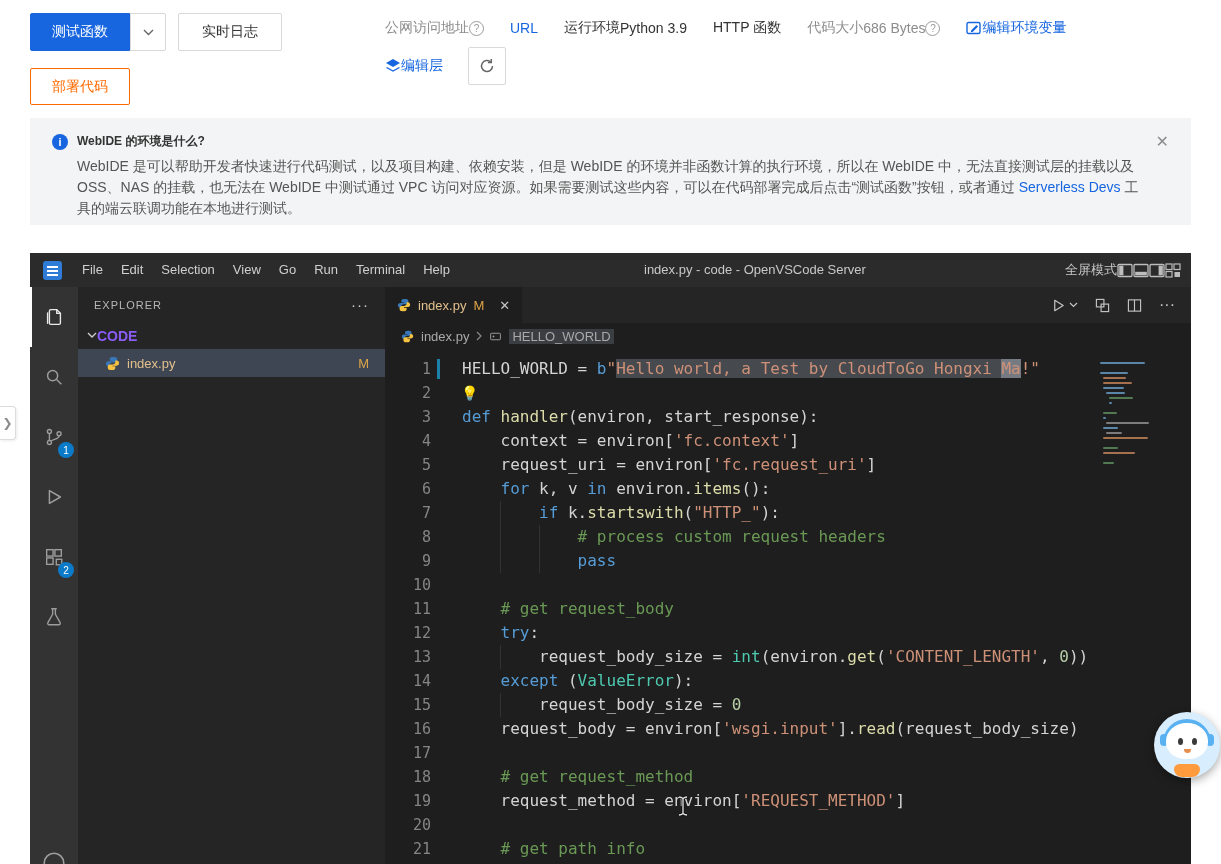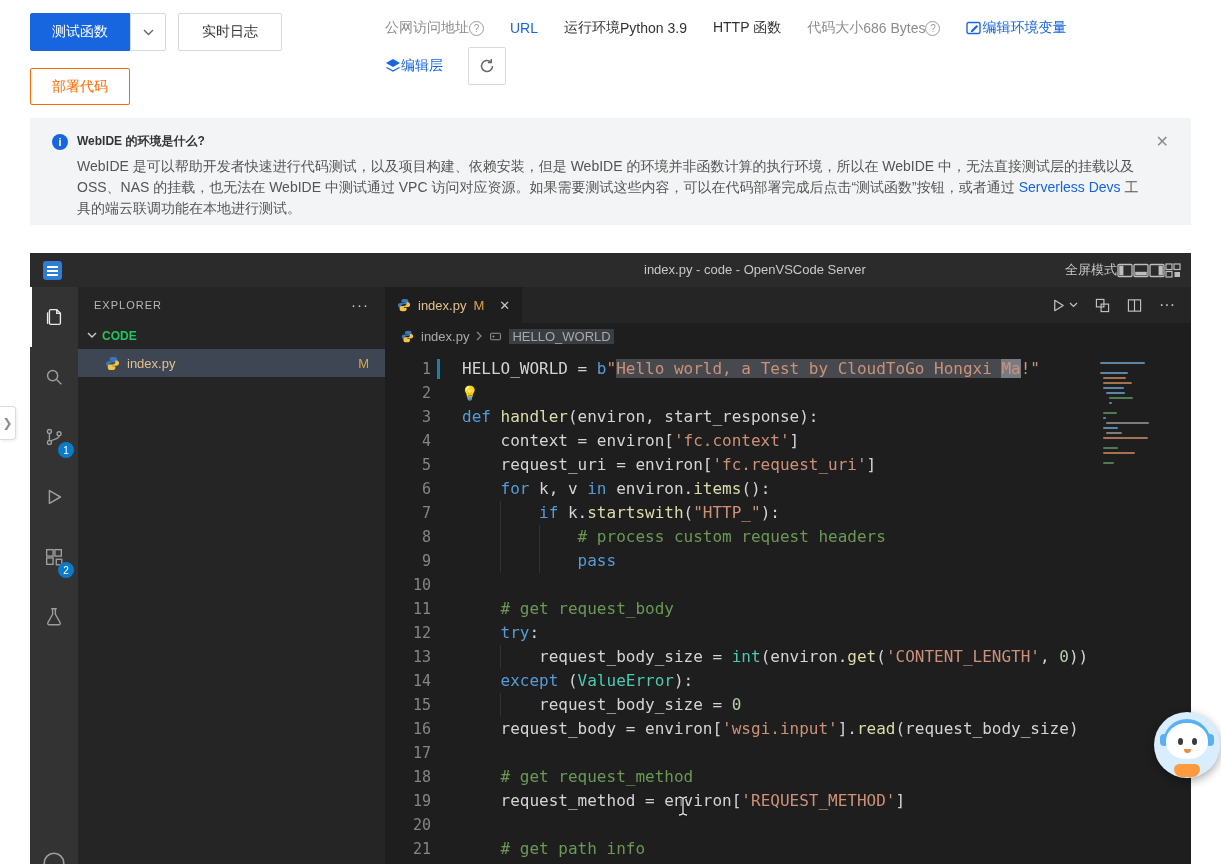--- a/index.html
+++ b/index.html
@@ -45,21 +45,21 @@
   #activity{width:48px;background:#333333;flex:none;position:relative}
   .act-item{height:60px;display:flex;align-items:center;justify-content:center;position:relative;color:#9d9d9d;cursor:pointer}
   .act-item.active{color:#e9e9e9;box-shadow:inset 2px 0 0 #fff}
   .badge{position:absolute;right:4px;bottom:9px;min-width:16px;height:16px;border-radius:8px;background:#0a7ac9;color:#fff;font-size:10px;display:flex;align-items:center;justify-content:center;padding:0 4px}
   #act-bottom{position:absolute;bottom:-12px;left:0;width:48px;display:flex;justify-content:center;color:#9d9d9d}
 
   
   #sidebar{width:307px;background:#252526;flex:none;font-size:13px}
   .sb-header{height:35px;display:flex;align-items:center;padding:0 16px;color:#b7b7b7;font-size:11px;letter-spacing:1px}
   .sb-more{margin-left:auto;color:#cccccc;font-size:15px;cursor:pointer;letter-spacing:1px}
-  .sb-section{height:27px;display:flex;align-items:center;padding:0 9px;color:#22c55e;font-weight:bold;font-size:12px;gap:5px;cursor:pointer}
+  .sb-section{height:27px;display:flex;align-items:center;padding:0 9px;color:#8b5cf6;font-weight:bold;font-size:14px;cursor:pointer}
   .sb-file{height:28px;display:flex;align-items:center;gap:7px;padding:0 16px 0 27px;background:#3d4652;color:#e2c08d;cursor:pointer}
   .sb-file .m{margin-left:auto;color:#dda447;font-size:13px}
 
   
   #editor{flex:1;display:flex;flex-direction:column;position:relative;min-width:0;background:#1e1e1e}
   #tabbar{height:36px;background:#252526;display:flex;align-items:stretch}
   .tab{background:#1e1e1e;display:flex;align-items:center;gap:7px;padding:0 12px;font-size:13px;color:#e2c08d;cursor:pointer}
   .tab .mod{color:#dda447}
   .tab .close{color:#c5c5c5;margin-left:8px;font-size:13px}
   #tab-actions{margin-left:auto;display:flex;align-items:center;gap:17px;padding-right:16px;color:#c5c5c5}
@@ -161,20 +161,21 @@
       <span class="title">WebIDE 的环境是什么?</span>
     </div>
     <div class="body"><span>WebIDE 是可以帮助开发者快速进行代码测试，以及项目构建、依赖安装，但是 WebIDE 的环境并非函数计算的执行环境，所以在 WebIDE 中，无法直接测试层的挂载以及 OSS、NAS 的挂载，也无法在 WebIDE 中测试通过 VPC 访问对应资源。如果需要测试这些内容，可以在代码部署完成后点击“测试函数”按钮，或者通过 </span><a class="link">Serverless Devs</a><span> 工具的端云联调功能在本地进行测试。</span></div>
     <button id="banner-close">✕</button>
   </div>
 
   <div id="ide">
 
     <div id="titlebar">
       <span id="app-logo"></span>
+      <span id="menubar"><span class="menu-item">File</span><span class="menu-item">Edit</span><span class="menu-item">Selection</span><span class="menu-item">View</span><span class="menu-item">Go</span><span class="menu-item">Run</span><span class="menu-item">Terminal</span><span class="menu-item">Help</span></span>
       <span id="win-title">index.py - code - OpenVSCode Server</span>
       <span id="tb-right">
         <span>全屏模式</span>
         <svg width="16" height="15" viewBox="0 0 16 15">
             <rect x="1" y="1.5" width="14" height="12" rx="1" fill="none" stroke="#bdbdbd" stroke-width="1.3"></rect>
             <rect x="2.2" y="2.7" width="4.2" height="9.6" fill="#bdbdbd"></rect>
           </svg>
         <svg width="16" height="15" viewBox="0 0 16 15">
             <rect x="1" y="1.5" width="14" height="12" rx="1" fill="none" stroke="#bdbdbd" stroke-width="1.3"></rect>
             <rect x="2.2" y="8.8" width="11.6" height="3.5" fill="#bdbdbd"></rect>

